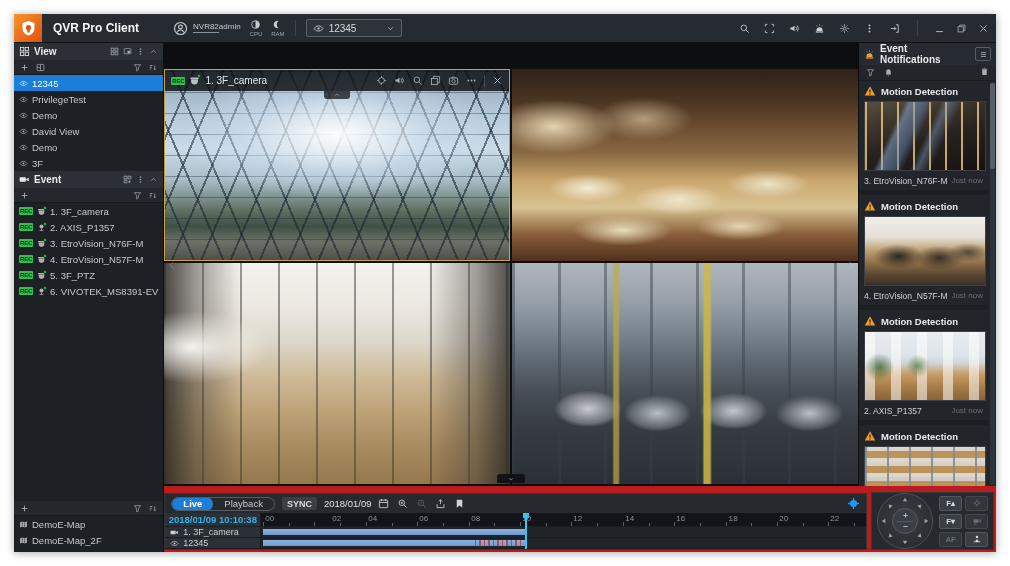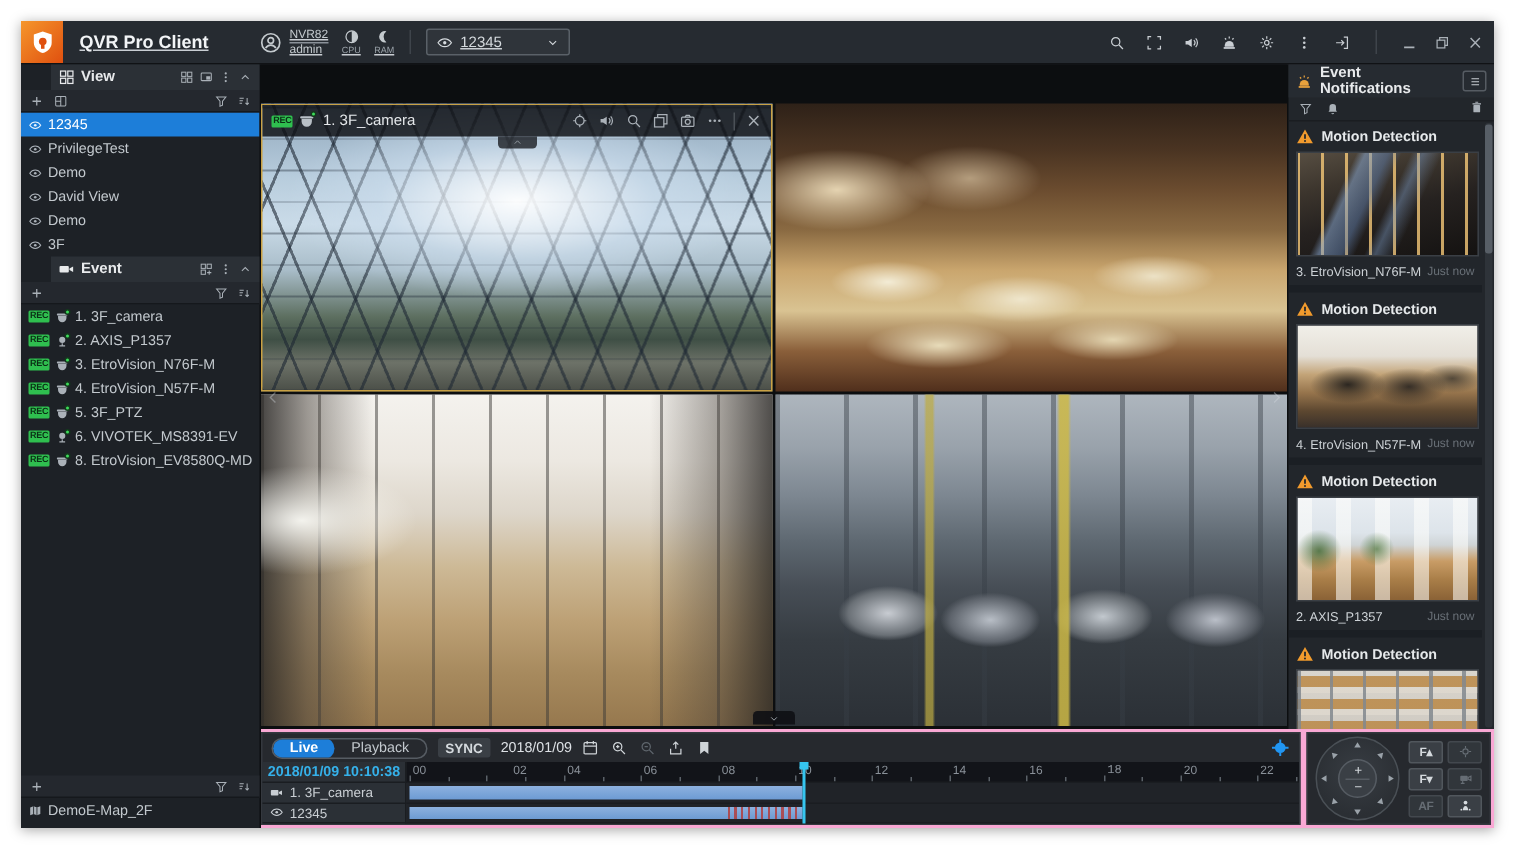--- a/index.html
+++ b/index.html
@@ -9,47 +9,47 @@
   .app { position:absolute; left:14px; top:14px; width:982px; height:538px;
          background:#17191d; display:flex; flex-direction:column;
          box-shadow:0 1px 8px rgba(0,0,0,.35); color:#c9ced3; font-size:10px; }
   .ic { display:inline-flex; align-items:center; justify-content:center; line-height:0; }
   .ic svg { width:13px; height:13px; stroke:currentColor; fill:none; stroke-width:1.2; }
   .ic.sm svg { width:11px; height:11px; }
   .ic.xs svg { width:9px; height:9px; }
   .tbtn { display:inline-flex; align-items:center; justify-content:center; cursor:pointer; color:#aab1b8; }
 
   
-  .topbar { flex:0 0 28px; background:#262b31; display:flex; align-items:center; border-bottom:1px solid #101215;text-decoration:underline; }
+  .topbar { flex:0 0 28px; background:#262b31; display:flex; align-items:center; border-bottom:1px solid #101215; }
   .logo { width:28px; height:28px; background:linear-gradient(135deg,#f5962c,#e0500f);
           display:flex; align-items:center; justify-content:center; }
   .logo svg { width:17px; height:17px; }
   .app-title { color:#f2f4f6; font-size:12px; font-weight:bold; margin-left:11px; }
   .userblock { display:flex; align-items:center; gap:5px; margin-left:34px; color:#c4cace; }
   .userblock .ic svg { width:15px; height:15px; }
-  .usertexts { display:flex; flex-direction:column; line-height:1.05; font-size:8px; }
+  .usertexts { display:flex; flex-direction:row; line-height:1.05; font-size:8px; }
   .usertexts .srv { border-bottom:1px solid #8a9199; padding-bottom:1px; }
   .gauge { display:flex; flex-direction:column; align-items:center; margin-left:9px; line-height:1; color:#c4cace; }
   .gauge .lbl { font-size:6px; margin-top:1px; color:#9aa2a9; }
   .gauge svg { width:11px; height:11px; }
   .vdiv { width:1px; height:16px; background:#3e444b; margin:0 10px; }
   .viewdrop { height:18px; min-width:96px; background:#2f343a; border:1px solid #5a6168; border-radius:2px;
               display:flex; align-items:center; gap:5px; padding:0 6px; color:#d5dade; cursor:pointer; }
   .viewdrop .chev { margin-left:auto; }
   .top-spacer { flex:1; }
   .topicons { display:flex; align-items:center; }
   .topicons .tbtn { width:25px; height:28px; color:#c9ced3; }
   .winicons { display:flex; align-items:center; margin-right:2px; }
   .winicons .tbtn { width:22px; height:28px; color:#aab1b8; }
 
   
   .body { flex:1; display:flex; min-height:0; }
   .sidebar { flex:0 0 132px; background:#1d2126; border-right:1px solid #0c0e10; display:flex; flex-direction:column; min-height:0; }
   .sec-header { flex:0 0 17px; background:#2b3036; display:flex; align-items:center; gap:4px; padding:0 5px;
-                color:#e8eaec; font-weight:bold; font-size:10px;margin-left:20px; }
+                color:#e8eaec; font-weight:bold; font-size:10px; }
   .sec-header .ttl { white-space:nowrap; }
   .sec-header .right { margin-left:auto; display:flex; align-items:center; gap:4px; color:#98a0a8; }
   .sec-toolbar { flex:0 0 15px; background:#24282e; display:flex; align-items:center; gap:7px; padding:0 6px;
                  border-bottom:1px solid #15181c; color:#a8afb6; }
   .sec-toolbar .right { margin-left:auto; display:flex; gap:6px; }
   .slist { overflow:hidden; }
   .sitem { height:16px; display:flex; align-items:center; gap:4px; padding:0 5px; color:#c3c9ce; white-space:nowrap; cursor:pointer; font-size:9.5px; }
   .sitem.selected { background:#1d7ed9; color:#fff; }
   .sitem .ic { color:#aab1b8; }
   .sitem.selected .ic { color:#e8f2fc; }
@@ -151,21 +151,21 @@
   .ev-type .ic svg { width:12px; height:12px; }
   .ev-thumb { margin:0 2px 2px 5px; height:70px; border:1px solid #3a3f45; }
   .ev-caption { height:15px; display:flex; align-items:center; justify-content:space-between; padding:0 5px 0 5px; }
   .ev-caption .nm { color:#cdd2d6; font-size:8.5px; white-space:nowrap; }
   .ev-caption .tm { color:#686f76; font-size:8px; }
   .ev-sep { height:5px; background:#1b1f24; margin:2px 0 1px 0; }
   .ev-scroll { position:absolute; right:1px; top:1px; bottom:1px; width:5px; background:#2e3339; border-radius:2px; }
   .ev-scroll .thumb { position:absolute; top:1px; left:0; width:5px; height:86px; background:#575e66; border-radius:2px; }
 
   
-  .bottombar { flex:0 0 66px; display:flex; gap:4px; background:#f9a8d4; padding:2px 2px 2px 0; }
+  .bottombar { flex:0 0 66px; display:flex; gap:4px; background:#b91c1c; padding:2px 2px 2px 0;align-items:flex-end; }
   .timeline { flex:1; background:#26292e; border:1px solid #34383e; display:flex; flex-direction:column; min-width:0; }
   .tl-toolbar { flex:0 0 19px; display:flex; align-items:center; gap:7px; padding:0 6px; }
   .pills { display:flex; align-items:center; height:14px; border:1px solid #565c63; border-radius:8px; overflow:hidden; }
   .pill { padding:0 11px; font-size:9.5px; height:14px; display:flex; align-items:center; cursor:pointer; color:#c3c9ce; }
   .pill.active { background:#1d7ed9; color:#fff; border-radius:8px; font-weight:bold; }
   .syncbtn { background:#3a3f45; border-radius:2px; height:13px; padding:0 5px; display:flex; align-items:center;
              color:#d5dade; font-size:9px; font-weight:bold; cursor:pointer; }
   .tl-date { color:#dde1e5; font-size:9.5px; }
   .tl-toolbar .tbtn { color:#cfd4d8; }
   .tl-toolbar .tbtn.dim { color:#5e656c; }
@@ -610,31 +610,20 @@
               <span class="recbadge">REC</span>
               <span class="ic xs camglyph">
                 <svg viewBox="0 0 16 16">
                   <circle cx="8" cy="6.4" r="3.6" fill="currentColor" stroke="none"></circle>
                   <path d="M8 10.4v2.2M4.6 13.4h6.8" stroke-width="1.4"></path>
                 </svg>
                 <span class="dot"></span>
               </span>
               <span>6. VIVOTEK_MS8391-EV</span>
             </div>
-            <div class="sitem">
-              <span class="recbadge">REC</span>
-              <span class="ic xs camglyph">
-                <svg viewBox="0 0 16 16">
-                  <rect x="1.6" y="3.6" width="12.8" height="2.2" rx="1" fill="currentColor" stroke="none"></rect>
-                  <path d="M3 6.2h10v2.6a5 5 0 0 1-10 0z" fill="currentColor" stroke="none"></path>
-                </svg>
-                <span class="dot"></span>
-              </span>
-              <span>8. EtroVision_EV8580Q-MD</span>
-            </div>
           </div>
 
         <div class="side-spacer"></div>
 
         <div class="sec-toolbar" id="emap-toolbar">
             <span class="tbtn ">
               <span class="ic xs">
                 <svg viewBox="0 0 16 16">
                   <path d="M8 3v10M3 8h10" stroke-width="1.5"></path>
                 </svg>
@@ -651,20 +640,29 @@
               <span class="tbtn ">
                 <span class="ic xs">
                   <svg viewBox="0 0 16 16">
                     <path d="M3 4.5h5M3 7.5h4M3 10.5h3M12 4v8M10 10l2 2 2-2"></path>
                   </svg>
                 </span>
               </span>
             </span>
           </div>
         <div class="slist" id="emap-list" style="padding-bottom:4px;">
+            <div class="sitem">
+              <span class="ic xs">
+                <svg viewBox="0 0 16 16">
+                  <path d="M2 4.2 6 2.6l4 1.6 4-1.6v9.2L10 13.4l-4-1.6-4 1.6z" fill="currentColor" stroke="none"></path>
+                  <path d="M6 2.6v9.2M10 4.2v9.2" stroke="#1d2126" stroke-width="1"></path>
+                </svg>
+              </span>
+              <span>DemoE-Map</span>
+            </div>
             <div class="sitem">
               <span class="ic xs">
                 <svg viewBox="0 0 16 16">
                   <path d="M2 4.2 6 2.6l4 1.6 4-1.6v9.2L10 13.4l-4-1.6-4 1.6z" fill="currentColor" stroke="none"></path>
                   <path d="M6 2.6v9.2M10 4.2v9.2" stroke="#1d2126" stroke-width="1"></path>
                 </svg>
               </span>
               <span>DemoE-Map_2F</span>
             </div>
           </div>

